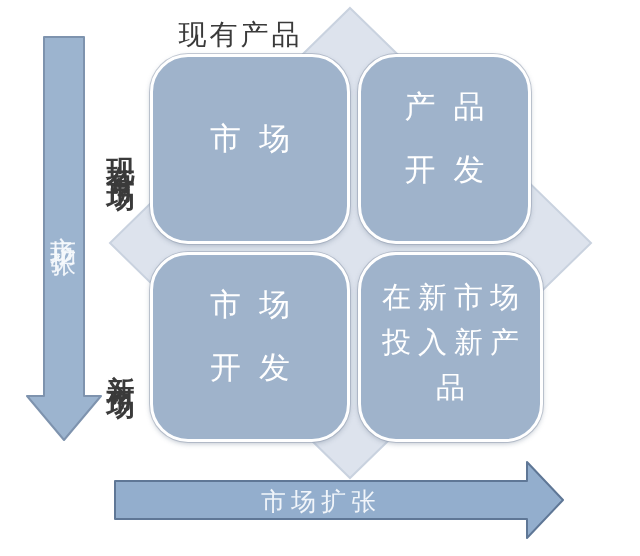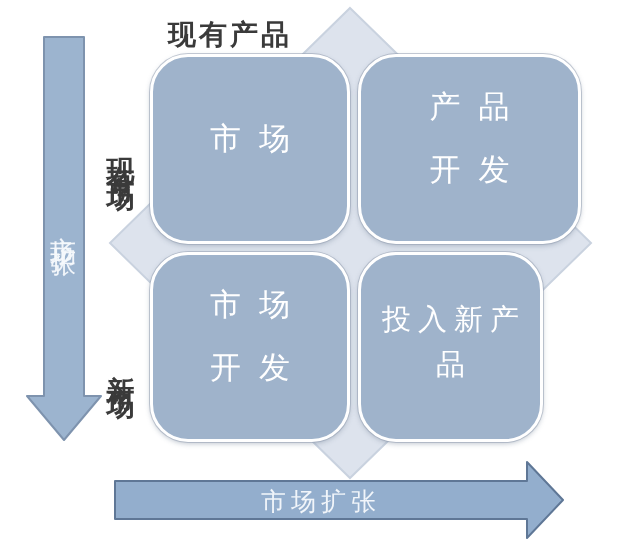--- a/index.html
+++ b/index.html
@@ -34,37 +34,37 @@
     border:3px solid var(--box-border,#FFFFFF);
     border-radius:38px;
     box-shadow:0 0 0 1px rgba(150,160,178,.55), 0 2px 5px rgba(120,135,155,.45);
     display:flex; flex-direction:column;
     align-items:center; justify-content:center;
     color:var(--box-text,#FFFFFF);
     box-sizing:border-box;
     padding-bottom:22px;
   }
   .box.tl { left:150px; top:54px;  width:200px; height:190px; }
-  .box.tr { left:358px; top:54px;  width:223px; height:190px; }
+  .box.tr { left:358px; top:54px;  width:173px; height:190px; }
   .box.bl { left:150px; top:252px; width:200px; height:190px; }
   .box.br { left:358px; top:252px; width:185px; height:190px; padding-bottom:10px; }
   .box-line {
     font-size:31px; line-height:63px;
     letter-spacing:18px; margin-right:-18px;
     white-space:nowrap;
   }
   .box.br .box-line {
     font-size:29px; line-height:45px;
     letter-spacing:7px; margin-right:-7px;
   }
   .top-label {
     position:absolute; top:16px;
-    font-size:28px; font-weight:700;
+    font-size:28px; font-weight:400;
     color:var(--header-text,#3A3A3A);
-    letter-spacing:3px; 
+    letter-spacing:3px; text-align:center;
     white-space:nowrap;
   }
   .top-label.products-existing { left:168px; width:145px; }
   .top-label.products-new      { left:393px; width:118px; }
   .side-label {
     position:absolute; left:97px; width:46px;
     writing-mode:vertical-rl; text-orientation:upright;
     font-size:28px; font-weight:600;
     color:var(--header-text,#3A3A3A);
     letter-spacing:9px;
@@ -110,20 +110,21 @@
     <span class="box-line">产品</span>
     <span class="box-line">开发</span>
   </div>
 
   <div class="box bl">
     <span class="box-line">市场</span>
     <span class="box-line">开发</span>
   </div>
 
   <div class="box br">
+    <span class="box-line">在新市场</span>
     <span class="box-line">投入新产</span>
     <span class="box-line">品</span>
   </div>
 
   <div class="v-arrow-label">市场扩张</div>
   <div class="h-arrow-label">市场扩张</div>
 
 </div>
 
 </body></html>

